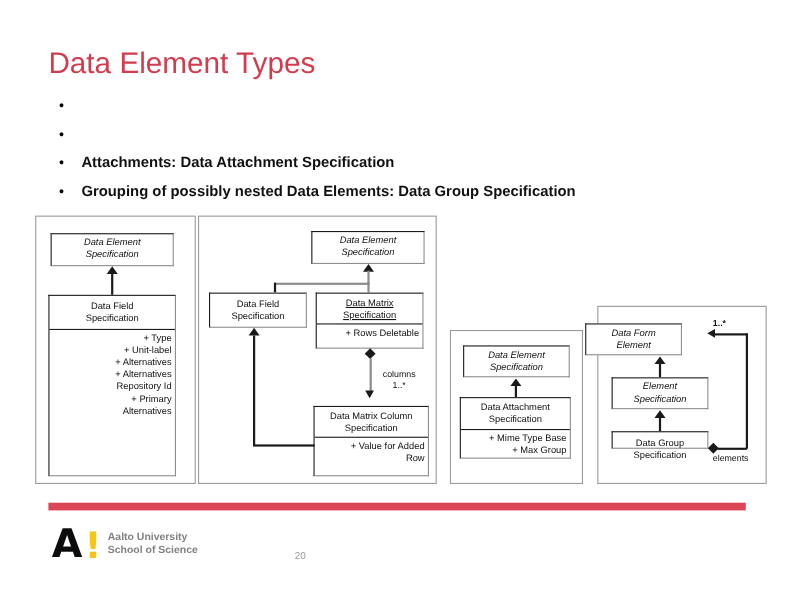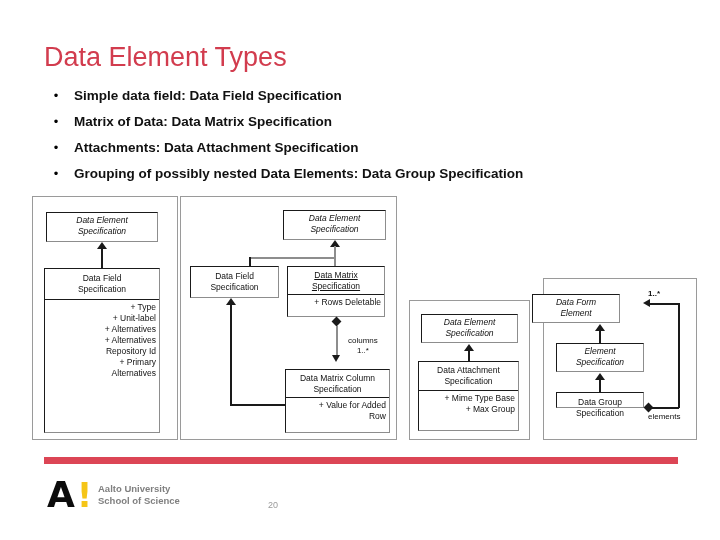--- a/index.html
+++ b/index.html
@@ -208,25 +208,23 @@
   }
 </style>
 </head>
 <body>
 
 <div id="slide-title">Data Element Types</div>
 
 <div id="bullet-list">
   <div class="bullet-row">
     <span class="bullet-dot">•</span>
-    <span class="bullet-text">Simple data field: Data Field Specification</span>
   </div>
   <div class="bullet-row">
     <span class="bullet-dot">•</span>
-    <span class="bullet-text">Matrix of Data: Data Matrix Specification</span>
   </div>
   <div class="bullet-row">
     <span class="bullet-dot">•</span>
     <span class="bullet-text">Attachments: Data Attachment Specification</span>
   </div>
   <div class="bullet-row">
     <span class="bullet-dot">•</span>
     <span class="bullet-text">Grouping of possibly nested Data Elements: Data Group Specification</span>
   </div>
 </div>
@@ -322,21 +320,21 @@
 
   <div class="uml abstract" style="left:421px; top:314px; width:97px; height:29px;">
     <div class="hdr">
       <div>Data Element</div>
       <div>Specification</div>
     </div>
   </div>
   <div class="ln v" style="left:468px; top:350px; height:12px;"></div>
   <div class="tri" style="left:464px; top:344px;"></div>
 
-  <div class="uml" style="left:418px; top:361px; width:101px; height:70px;">
+  <div class="uml" style="left:418px; top:361px; width:101px; height:56px;">
     <div class="hdr" style="padding-top:3px;padding-bottom:4px;">
       <div>Data Attachment</div>
       <div>Specification</div>
     </div>
     <div class="sep"></div>
     <div class="attrs">
       <div>+ Mime Type Base</div>
       <div>+ Max Group</div>
     </div>
   </div>

